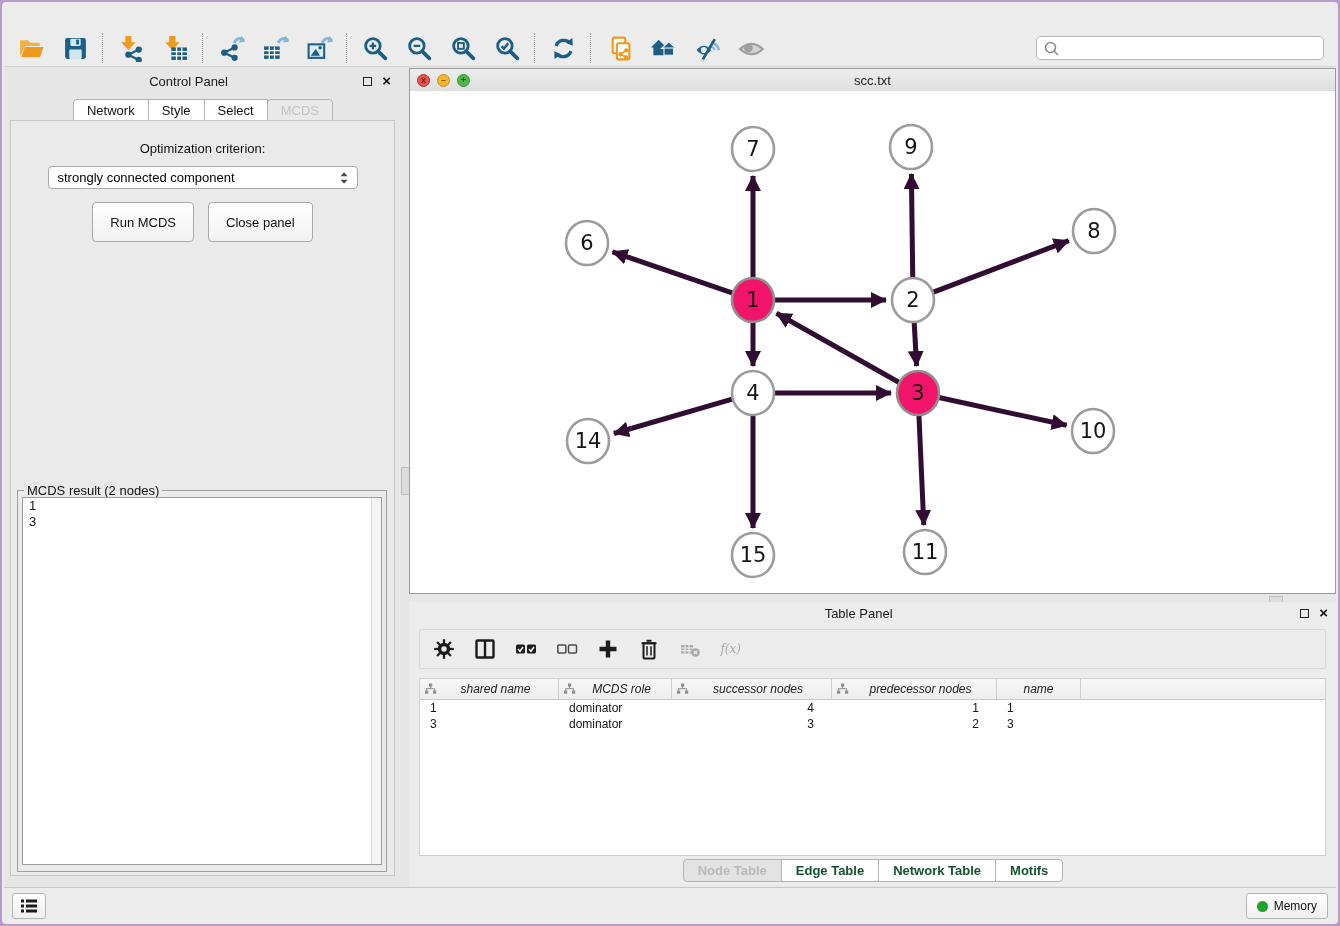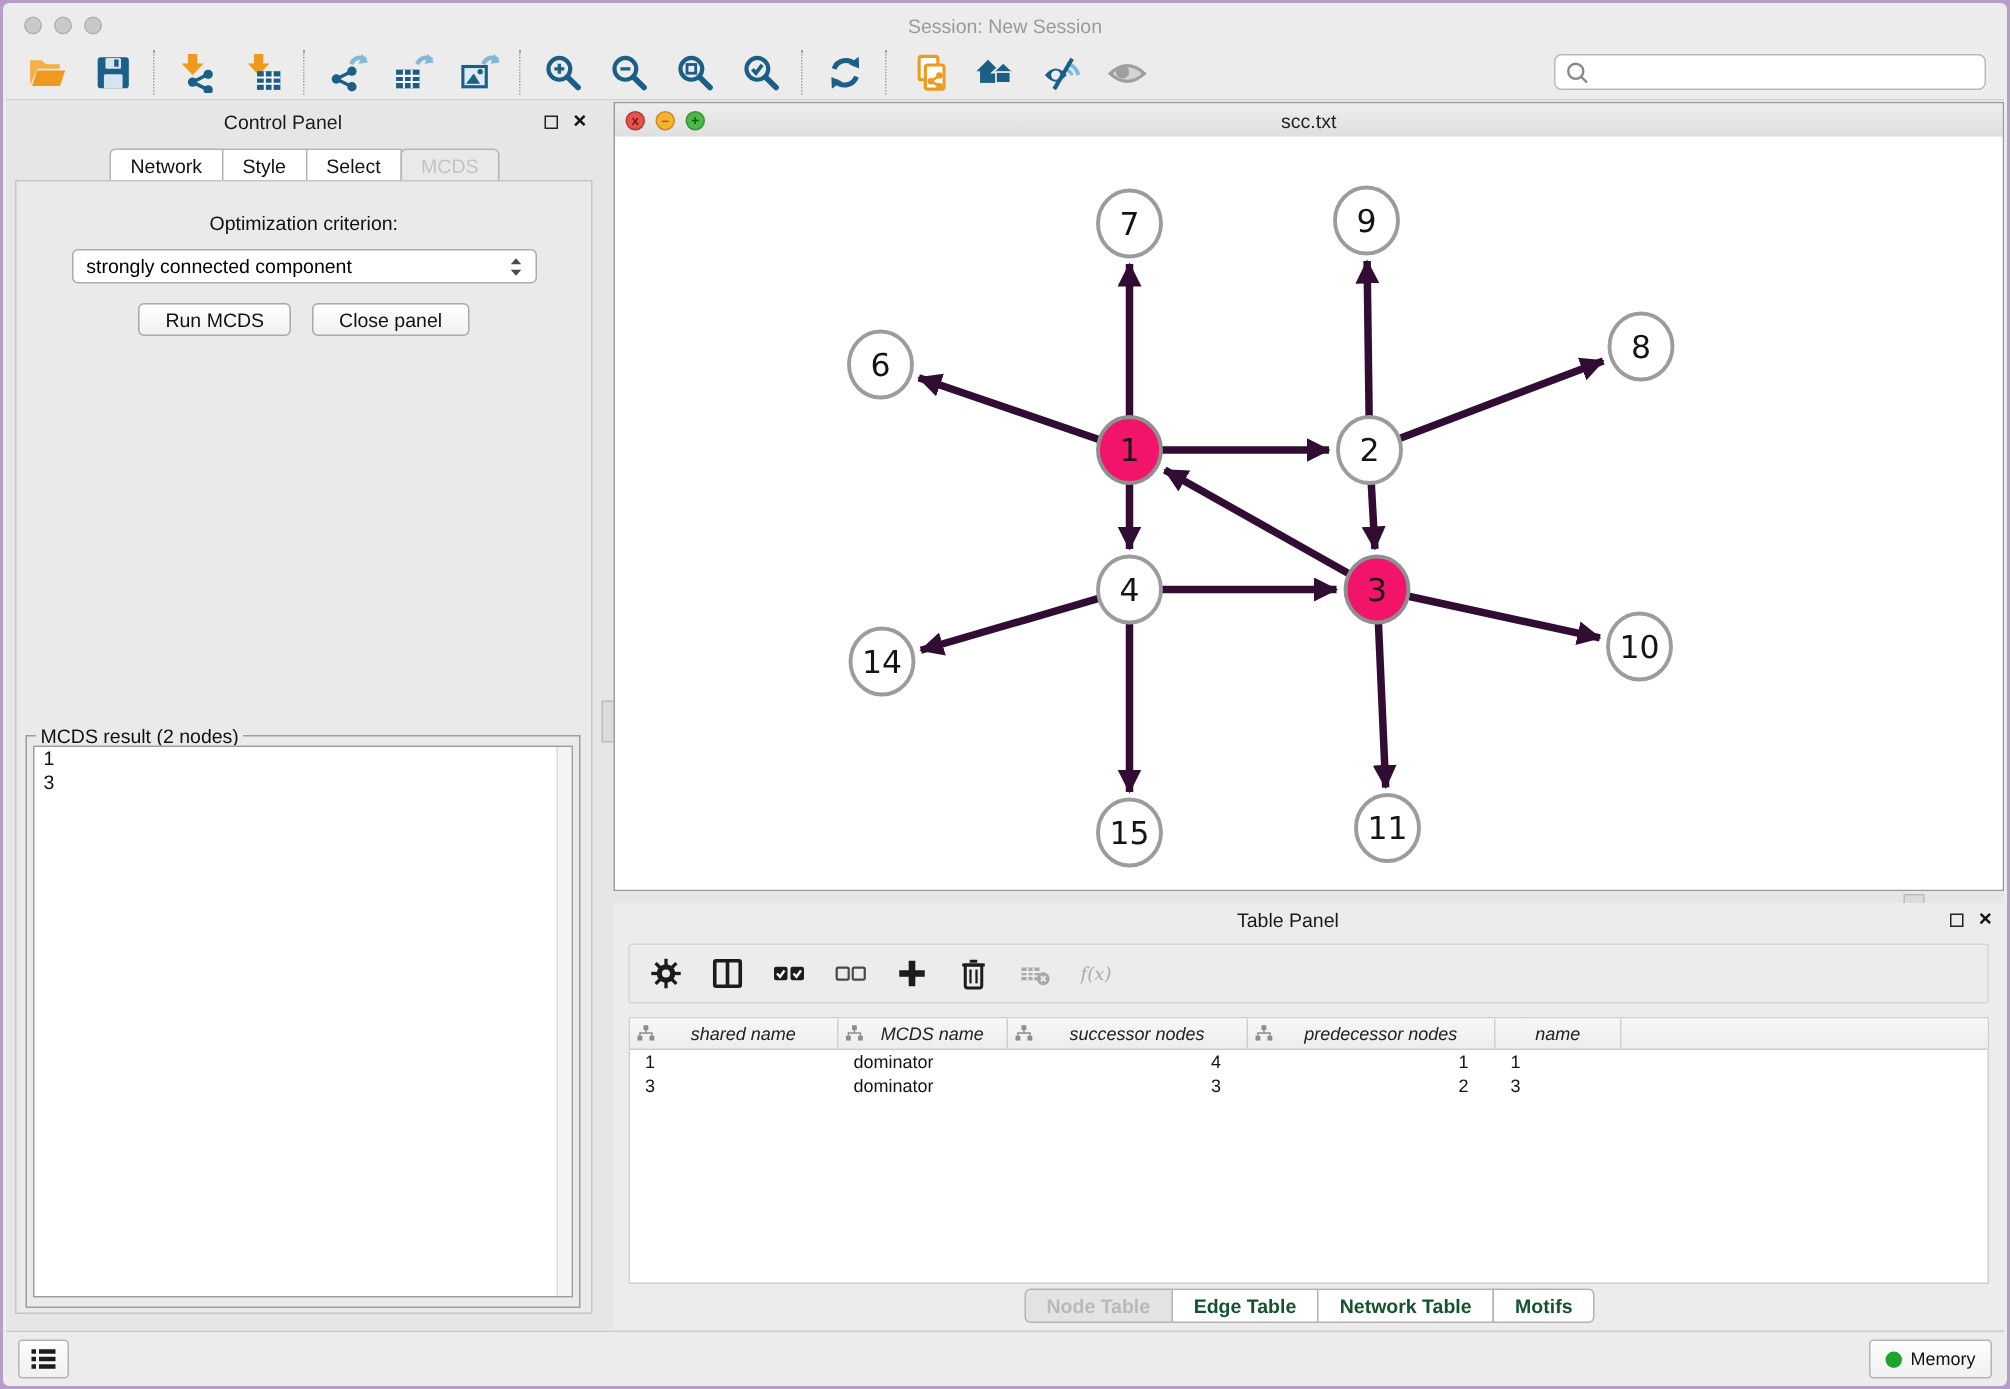--- a/index.html
+++ b/index.html
@@ -37,21 +37,21 @@
   .cp-tabs{display:flex;justify-content:center;margin-top:7px;}
   .cp-tab{font-size:13px;padding:3px 13px;background:#fff;border:1px solid #b3b3b3;margin-right:-1px;color:#111;cursor:pointer;font-family:"Liberation Sans",sans-serif;}
   .cp-tab:first-child{border-radius:4px 0 0 0;}
   .cp-tab.active{background:#e9e9e9;color:#c3c3c3;border-radius:4px 4px 0 0;position:relative;top:0;}
   .cp-content{position:absolute;left:4px;right:4px;top:50px;bottom:4px;border:1px solid #c6c6c6;background:#eaeaea;}
   .opt-label{text-align:center;font-size:13px;margin-top:20px;color:#111;}
   .dropdown{margin:10px auto 0;width:310px;height:23px;background:#fff;border:1px solid #ababab;border-radius:4px;
             display:flex;align-items:center;font-size:13px;padding:0 4px 0 9px;box-sizing:border-box;cursor:pointer;}
   .dropdown .dd-text{flex:1;}
   .btn-row{display:flex;justify-content:center;gap:14px;margin-top:13px;}
-  .sw-btn{font-size:13px;font-family:"Liberation Sans",sans-serif;height:22px;padding:0 17px;background:linear-gradient(#ffffff,#f1f1f1);
+  .sw-btn{font-size:13px;font-family:"Liberation Sans",sans-serif;height:40px;padding:0 17px;background:linear-gradient(#ffffff,#f1f1f1);
           border:1px solid #a9a9a9;border-radius:4px;color:#111;cursor:pointer;}
   .gbox{position:absolute;left:6px;right:7px;bottom:3px;height:380px;border:1px solid #9d9d9d;background:#eaeaea;}
   .gbox-legend{position:absolute;top:-8px;left:6px;background:#eaeaea;font-size:13px;padding:0 3px;color:#111;}
   .gbox-text{position:absolute;left:4px;right:4px;top:6px;bottom:6px;background:#fff;border:1px solid #9d9d9d;overflow:hidden;}
   .gbox-line{font-size:13px;color:#111;padding-left:6px;line-height:16px;}
   .gbox-scroll{position:absolute;right:0;top:0;bottom:0;width:9px;background:#f4f4f4;border-left:1px solid #ddd;cursor:pointer;}
 
   
   .vsplit{position:absolute;left:395px;top:0;width:12px;bottom:0;cursor:col-resize;}
   .vsplit .handle{position:absolute;left:2px;top:400px;width:7px;height:26px;background:#dcdcdc;border:1px solid #bdbdbd;}
@@ -95,26 +95,20 @@
            border:1px solid #b5b5b5;border-radius:3px;display:flex;align-items:center;justify-content:center;cursor:pointer;}
   .sb-mem{position:absolute;right:8px;top:5px;height:24px;background:linear-gradient(#fdfdfd,#f0f0f0);border:1px solid #b5b5b5;
           border-radius:3px;display:flex;align-items:center;gap:6px;padding:0 10px;font-size:12px;color:#111;cursor:pointer;}
   .mem-dot{width:11px;height:11px;border-radius:50%;background:#1ea32b;}
 </style>
 </head>
 <body>
 
 <div class="win">
 
-  <div class="titlebar">
-    <div class="tl-dot"></div>
-    <div class="tl-dot"></div>
-    <div class="tl-dot"></div>
-    <div class="win-title">Session: New Session</div>
-  </div>
 
   <div class="toolbar">
     <div style="display:flex;align-items:center;">
         <div class="tb-group">
           <button class="tb-btn">
             <svg width="27" height="27" viewBox="0 0 26 26">
               <path d="M2 21V5h7.5l2.5 2.5H21v3H6.8Z" fill="#f4b044"></path>
               <path d="M3.2 21.5l3.3-10H24.5l-3.3 10Z" fill="#ee9a1e"></path>
             </svg>
           </button>
@@ -513,21 +507,21 @@
                 <span style="display:flex;">
                   <svg width="13" height="12" viewBox="0 0 13 12">
                     <g fill="#8d8d8d">
                       <rect x="5" y="0.5" width="3.2" height="3.2"></rect>
                       <rect x="1" y="7.5" width="3.2" height="3.2"></rect>
                       <rect x="9" y="7.5" width="3.2" height="3.2"></rect>
                     </g>
                     <path d="M6.6 3.7v2M2.6 7.5V5.7h8v1.8" fill="none" stroke="#8d8d8d" stroke-width="1"></path>
                   </svg>
                 </span>
-                <span class="th-label">MCDS name</span>
+                <span class="th-label">MCDS role</span>
               </div>
               <div class="th" style="width: 160px;">
                 <span style="display:flex;">
                   <svg width="13" height="12" viewBox="0 0 13 12">
                     <g fill="#8d8d8d">
                       <rect x="5" y="0.5" width="3.2" height="3.2"></rect>
                       <rect x="1" y="7.5" width="3.2" height="3.2"></rect>
                       <rect x="9" y="7.5" width="3.2" height="3.2"></rect>
                     </g>
                     <path d="M6.6 3.7v2M2.6 7.5V5.7h8v1.8" fill="none" stroke="#8d8d8d" stroke-width="1"></path>

